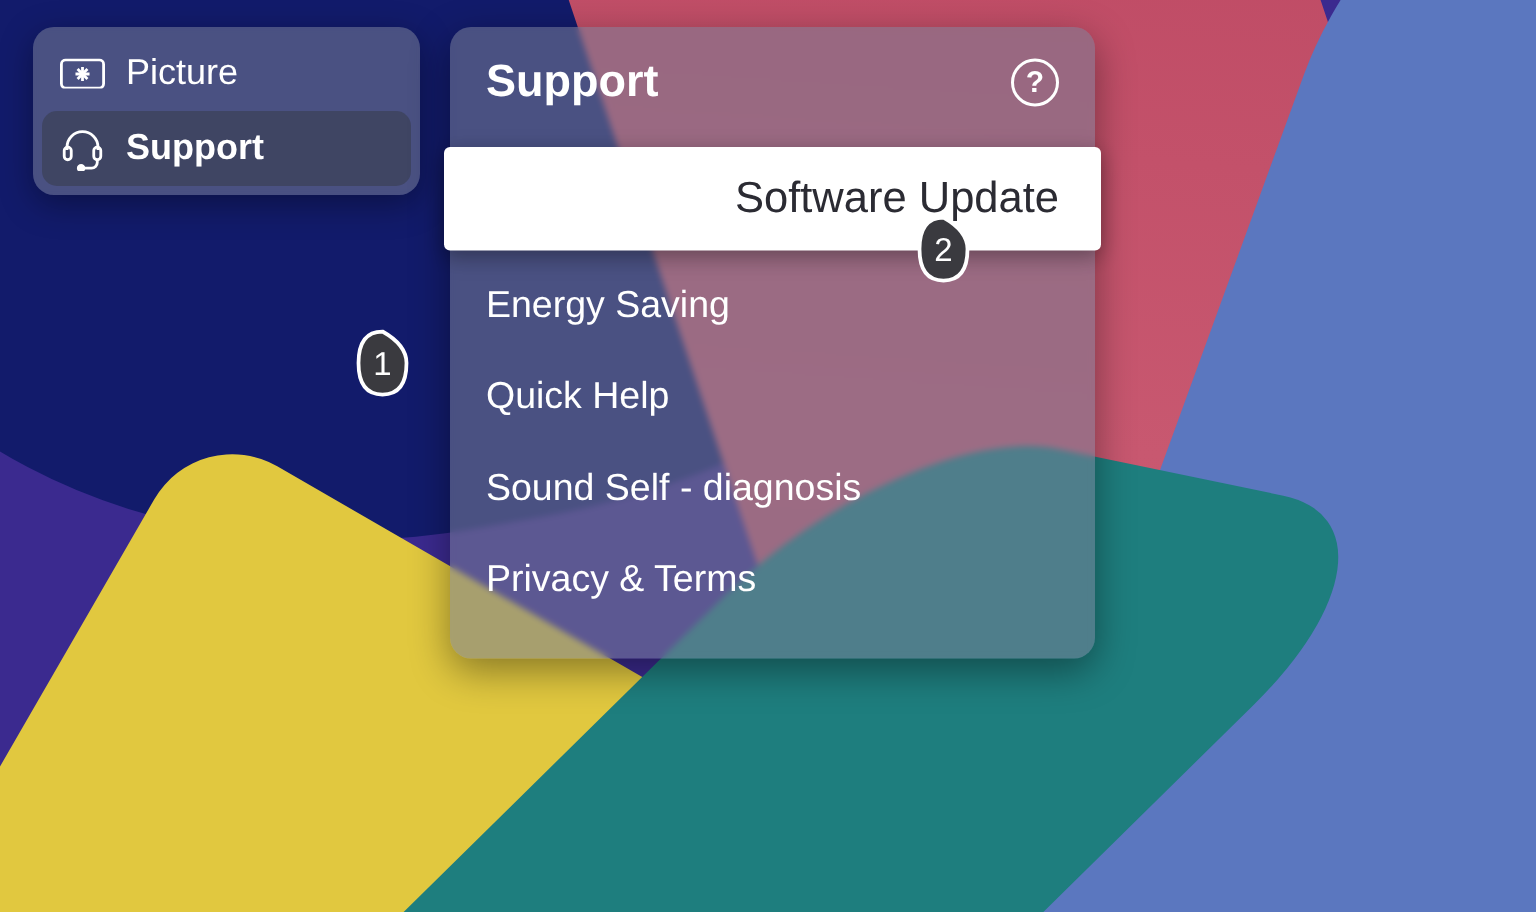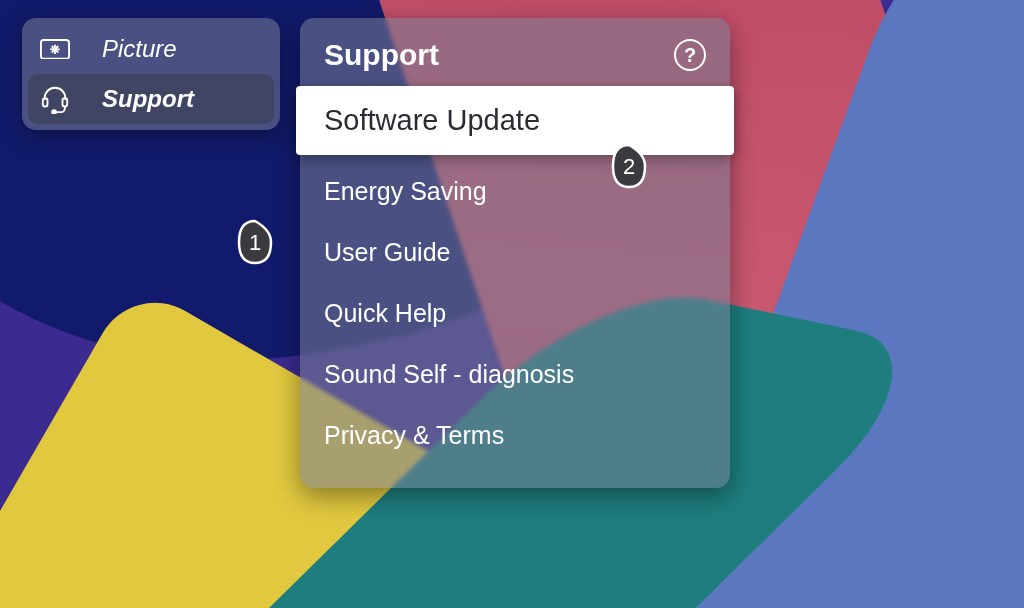--- a/index.html
+++ b/index.html
@@ -63,28 +63,27 @@
       width: 258px;
       background: rgba(120,125,150,0.55);
       border-radius: 14px;
       padding: 6px 6px;
       box-shadow: 0 6px 22px rgba(0,0,0,0.35);
       backdrop-filter: blur(2px);
     }
     .sidebar-item {
       display: flex;
       align-items: center;
-      gap: 32px;
+      gap: 14px;
       padding: 10px 12px;
       color: #ffffff;
       font-size: 24px;
       font-weight: 500;
       border-radius: 10px;
       cursor: pointer;
-      font-style: italic;
     }
     .sidebar-item.selected {
       background: rgba(60,65,90,0.75);
       font-weight: 600;
     }
     .sidebar-icon {
       width: 30px;
       height: 30px;
       display: flex;
       align-items: center;
@@ -128,23 +127,24 @@
       font-weight: 500;
       padding: 16px 24px;
       cursor: pointer;
     }
     .submenu-item.highlighted {
       background: #ffffff;
       color: #2b2b33;
       font-size: 29px;
       font-weight: 500;
       padding: 18px 28px;
-      margin: 0 -4px 6px -4px;
+      margin: 12px -4px 6px -4px;
       border-radius: 4px;
       box-shadow: 0 4px 14px rgba(0,0,0,0.35);
+      text-align: right;
     }
 
     
     .callout {
       position: absolute;
       width: 38px; height: 48px;
       pointer-events: none;
     }
     .callout svg { width: 100%; height: 100%; }
     .callout-1 { top: 218px; left: 236px; }
@@ -200,23 +200,20 @@
     </span>
   </div>
 
   <div class="submenu-item highlighted">
     <span>Software Update</span>
   </div>
   <div class="submenu-item">
     <span>Energy Saving</span>
   </div>
   <div class="submenu-item">
-    <span>User Guide</span>
-  </div>
-  <div class="submenu-item">
     <span>Quick Help</span>
   </div>
   <div class="submenu-item">
     <span>Sound Self - diagnosis</span>
   </div>
   <div class="submenu-item">
     <span>Privacy &amp; Terms</span>
   </div>
 </div>
 

